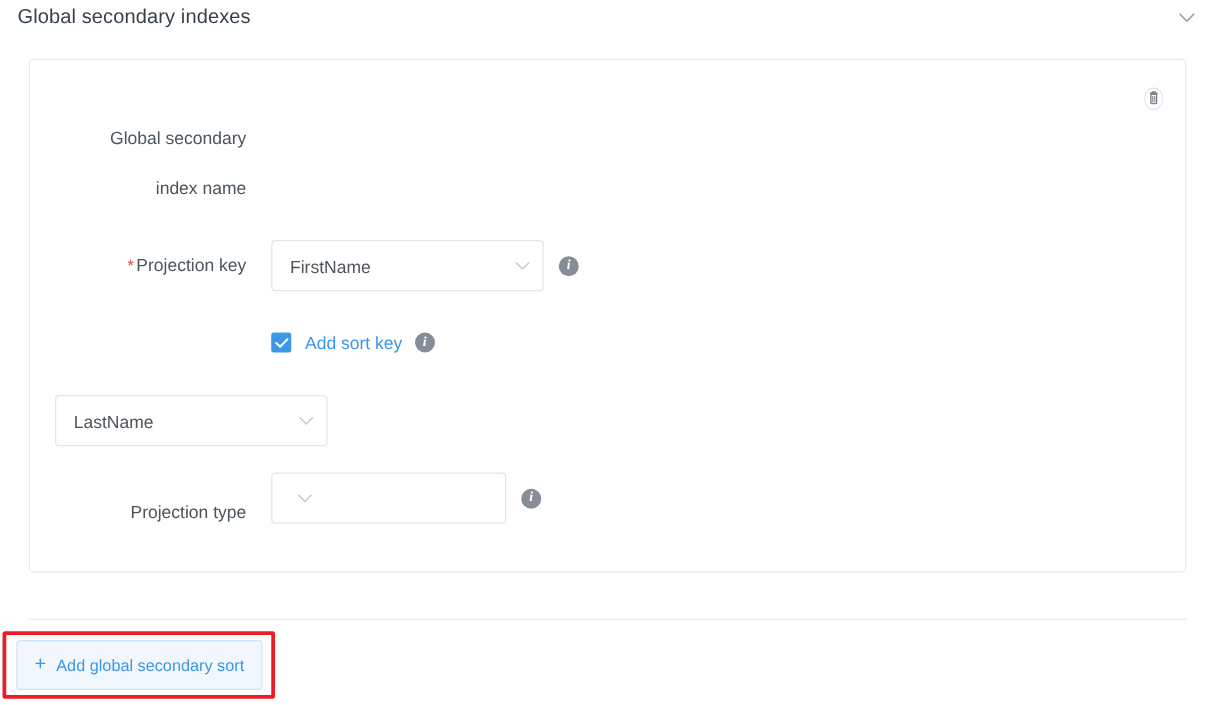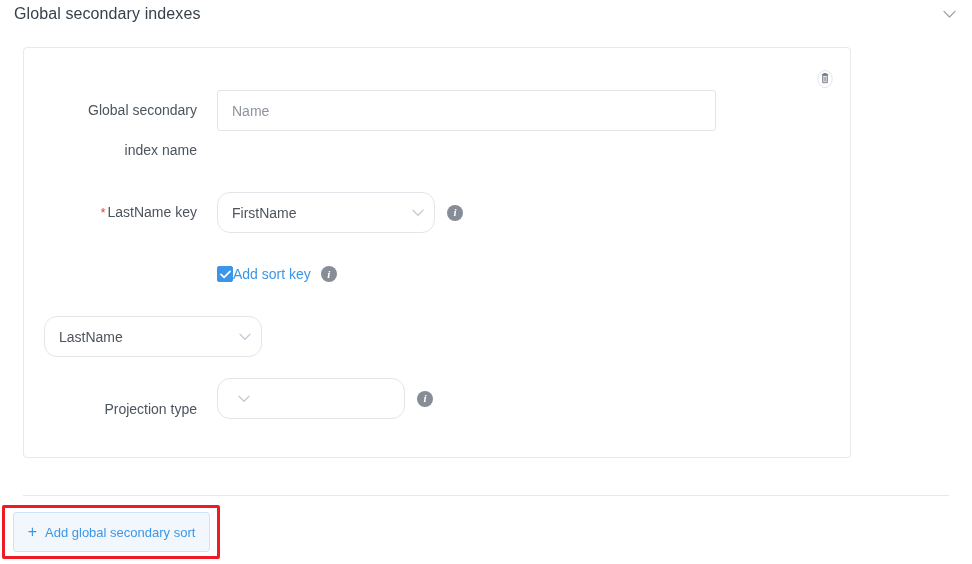--- a/index.html
+++ b/index.html
@@ -42,21 +42,21 @@
     justify-content: center;
     cursor: pointer;
   }
   .chevron-toggle svg { display: block; }
 
   
   .index-card {
     position: absolute;
     left: 23px;
     top: 47px;
-    width: 828px;
+    width: 926px;
     height: 411px;
     border: 1px solid #e8e8ed;
     border-radius: 4px;
     box-sizing: border-box;
     background: #ffffff;
   }
 
   .delete-icon-btn {
     position: absolute;
     right: 14px;
@@ -113,21 +113,21 @@
     padding: 0 14px;
     box-sizing: border-box;
     outline: none;
   }
   .text-input::placeholder { color: #8d949c; }
 
   
   .select-box {
     height: 41px;
     border: 1px solid #e3e5ea;
-    border-radius: 13px;
+    border-radius: 3px;
     background: #ffffff;
     display: flex;
     align-items: center;
     padding: 0 10px 0 14px;
     box-sizing: border-box;
     cursor: pointer;
     position: relative;
   }
   .select-box.w218 { width: 218px; }
   .select-box.w188 { width: 188px; }
@@ -181,20 +181,21 @@
     border: 1px solid #3c96e8;
     box-sizing: border-box;
     display: flex;
     align-items: center;
     justify-content: center;
     cursor: pointer;
     flex: 0 0 auto;
   }
   .checkbox-box svg { display: block; }
   .checkbox-label {
+    margin-left: 11px;
     font-size: 14px;
     color: #3c96e8;
     cursor: pointer;
     white-space: nowrap;
   }
   .checkbox-row .info-icon { margin-left: 10px; }
 
   
   .bottom-divider {
     position: absolute;
@@ -264,28 +265,25 @@
       <rect x="7.7" y="6.4" width="4.6" height="7.4" rx="0.6" fill="none" stroke="#7c838d" stroke-width="1.1"></rect>
       <path d="M9.2 8.1 v4.1 M10.8 8.1 v4.1" fill="none" stroke="#7c838d" stroke-width="0.9" stroke-linecap="round"></path>
     </svg>
   </span>
 
   <div class="form-row" style="top:42px;">
     <div class="field-label">
       <div>Global secondary</div>
       <div style="margin-top:20px;">index name</div>
     </div>
-    <div class="control-wrap">
-      <input class="text-input" type="text" placeholder="Name" style="">
-    </div>
   </div>
 
   <div class="form-row" style="top:144px;">
     <div class="field-label">
-      <span class="req-star">*</span><span>LastName key</span>
+      <span class="req-star">*</span><span>Projection key</span>
     </div>
     <div class="control-wrap">
       <div class="select-box w218">
         <span class="select-value">FirstName</span>
         <span class="select-arrow">
           <svg width="12" height="8" viewBox="0 0 12 8">
             <path d="M1 1.2 L6 6.2 L11 1.2" fill="none" stroke="#c7cad6" stroke-width="1.3" stroke-linecap="round" stroke-linejoin="round"></path>
           </svg>
         </span>
       </div>

